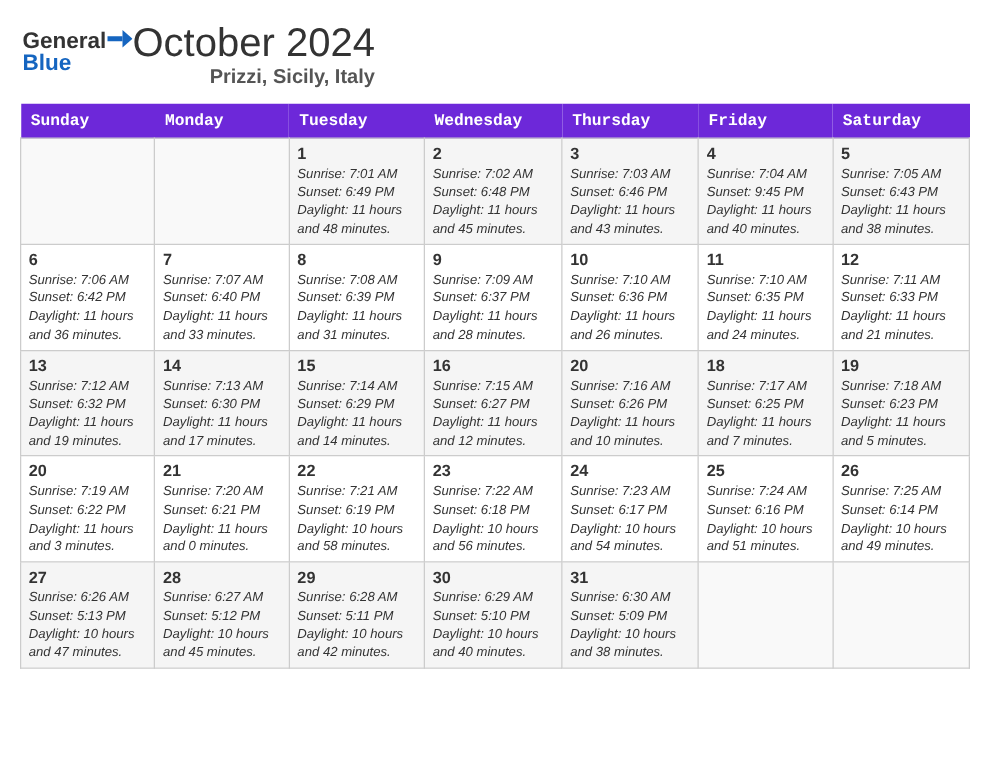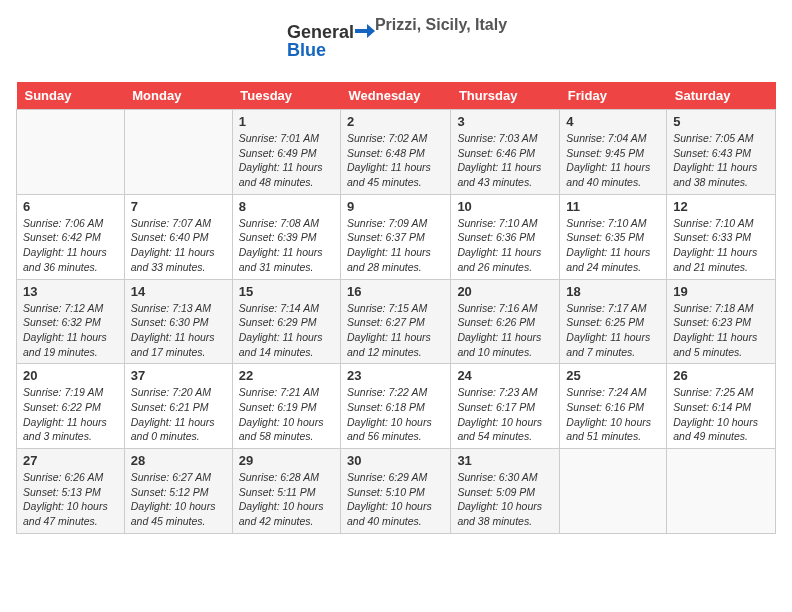--- a/index.html
+++ b/index.html
@@ -5,21 +5,21 @@
     * { box-sizing: border-box; margin: 0; padding: 0; }
     body {
       font-family: Arial, sans-serif;
       background: #fff;
       width: 792px;
       min-height: 612px;
       padding: 16px;
     }
     .header {
       display: flex;
-      justify-content: center;
+      justify-content: flex-start;
       align-items: flex-start;
       margin-bottom: 12px;
     }
     .logo {
       display: flex;
       align-items: center;
     }
     .title-block {
       text-align: right;
     }
@@ -32,26 +32,27 @@
       font-size: 16px;
       font-weight: bold;
       color: #555;
     }
     table {
       width: 100%;
       border-collapse: collapse;
       font-size: 11px;
     }
     thead tr th {
-      background: #ef4444;
+      background: #6d28d9;
       color: #fff;
       padding: 6px 8px;
       text-align: left;
       font-size: 13px;
       font-weight: bold;
+      font-family: Liberation Mono, monospace;
     }
     tbody tr td {
       border: 1px solid #ccc;
       vertical-align: top;
       padding: 4px 6px;
       width: 113px;
       min-height: 80px;
       color: #333;
     }
     tbody tr {
@@ -86,20 +87,21 @@
 
         <text x="2" y="22" font-size="18" font-weight="bold" fill="#333" font-family="Arial">General</text>
         <text x="2" y="40" font-size="18" font-weight="bold" fill="#1565c0" font-family="Arial">Blue</text>
 
         <polygon points="82,8 90,15 82,22" fill="#1565c0"></polygon>
         <rect x="70" y="13" width="12" height="4" fill="#1565c0"></rect>
       </svg>
     </div>
   </div>
   <div class="title-block">
+    <h1>October 2024</h1>
     <h2>Prizzi, Sicily, Italy</h2>
   </div>
 </div>
 
 <table>
   <thead>
     <tr id="days-header">
         <th>Sunday</th>
         <th>Monday</th>
         <th>Tuesday</th>
@@ -176,21 +178,21 @@
 Daylight: 11 hours and 26 minutes.</div>
         </td>
         <td>
           <span class="day-num">11</span>
           <div class="day-info">Sunrise: 7:10 AM
 Sunset: 6:35 PM
 Daylight: 11 hours and 24 minutes.</div>
         </td>
         <td>
           <span class="day-num">12</span>
-          <div class="day-info">Sunrise: 7:10 AM
+          <div class="day-info">Sunrise: 7:11 AM
 Sunset: 6:33 PM
 Daylight: 11 hours and 21 minutes.</div>
         </td>
       </tr>
       <tr>
         <td>
           <span class="day-num">13</span>
           <div class="day-info">Sunrise: 7:12 AM
 Sunset: 6:32 PM
 Daylight: 11 hours and 19 minutes.</div>
@@ -233,21 +235,21 @@
         </td>
       </tr>
       <tr>
         <td>
           <span class="day-num">20</span>
           <div class="day-info">Sunrise: 7:19 AM
 Sunset: 6:22 PM
 Daylight: 11 hours and 3 minutes.</div>
         </td>
         <td>
-          <span class="day-num">37</span>
+          <span class="day-num">21</span>
           <div class="day-info">Sunrise: 7:20 AM
 Sunset: 6:21 PM
 Daylight: 11 hours and 0 minutes.</div>
         </td>
         <td>
           <span class="day-num">22</span>
           <div class="day-info">Sunrise: 7:21 AM
 Sunset: 6:19 PM
 Daylight: 10 hours and 58 minutes.</div>
         </td>

